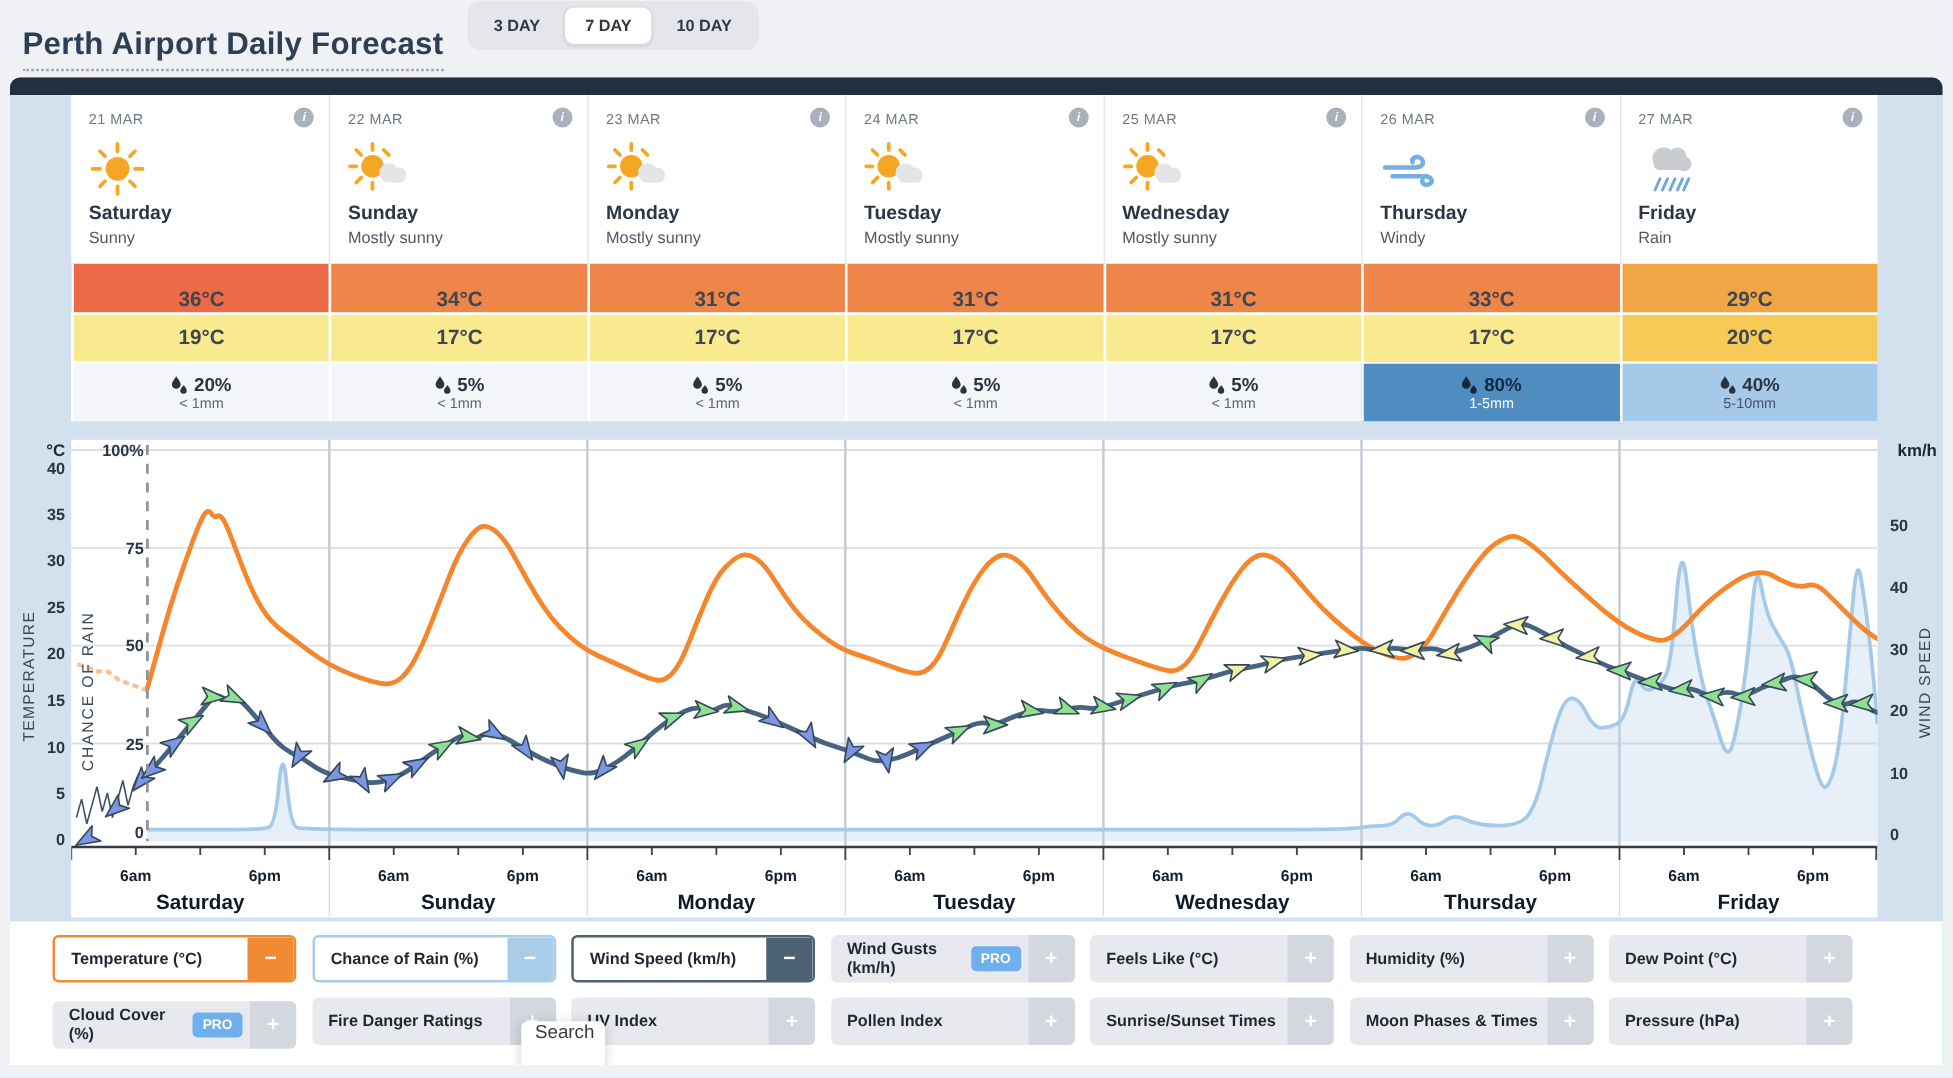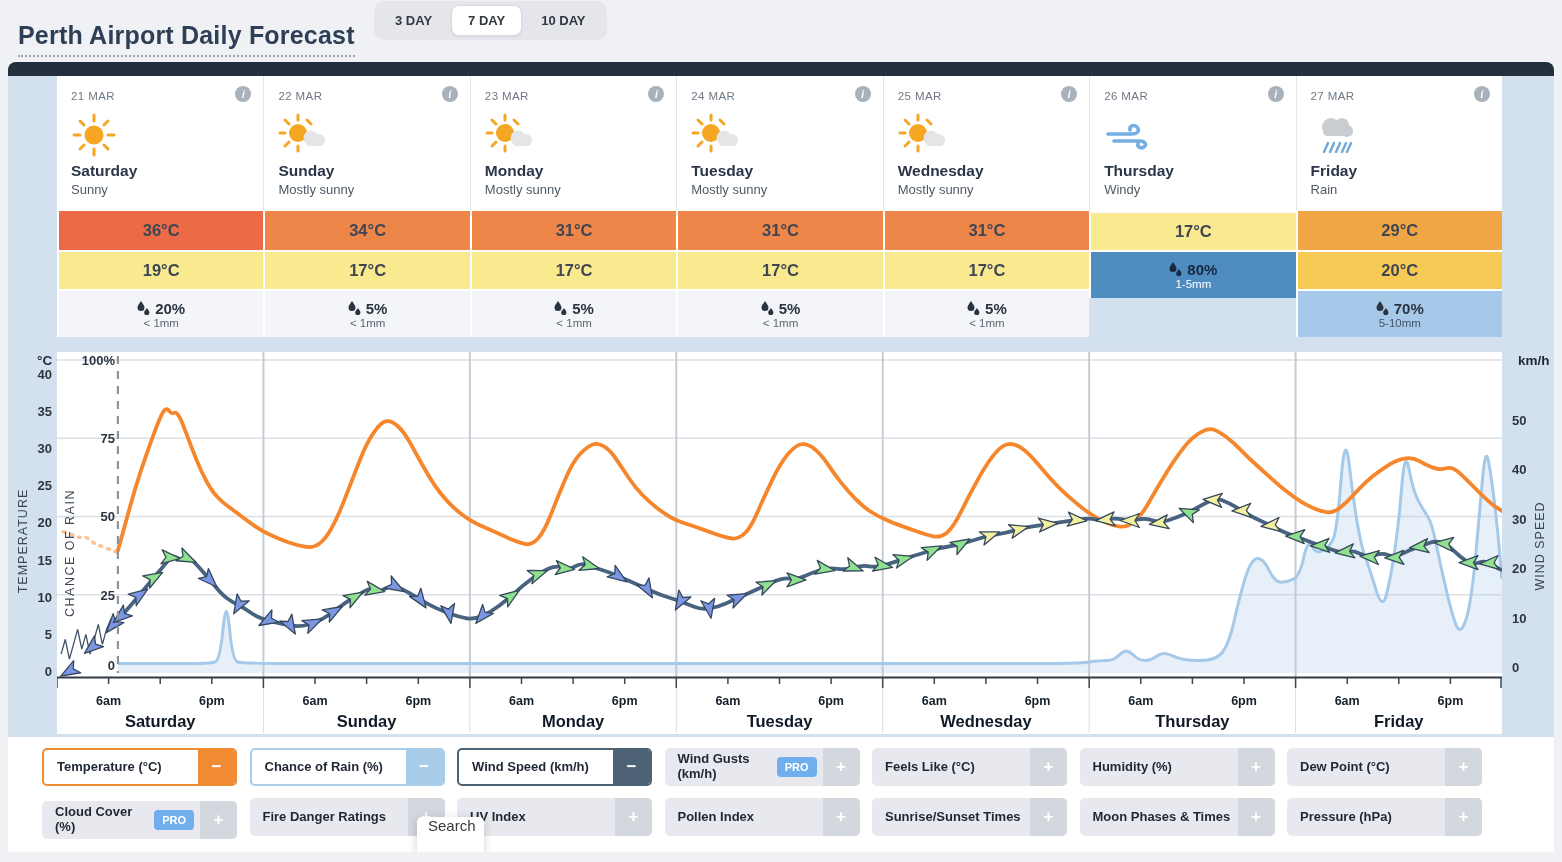--- a/index.html
+++ b/index.html
@@ -17,21 +17,21 @@
   
   .daycol{position:absolute;top:0;background:#fff;}
   .dayhead{position:relative;height:135px;border-left:1px solid #e2e5e9;padding:10px 14px 0 14px;}
   .daycol.first .dayhead{border-left:none;}
   .dayhead .date{font-size:11.5px;color:#6e7884;letter-spacing:.4px;}
   .info{position:absolute;right:12px;top:10px;width:16px;height:16px;border-radius:50%;background:#a9b2bc;color:#fff;font-size:10px;font-weight:bold;font-style:italic;display:flex;align-items:center;justify-content:center;cursor:pointer;}
   .wicon{margin-top:8px;height:48px;}
   .dayname{font-size:15.5px;font-weight:bold;color:#2b3648;margin-top:2px;}
   .cond{font-size:13px;color:#4e5a66;margin-top:2px;}
   .cellrow{display:flex;align-items:center;justify-content:center;border-left:2px solid #fff;}
-  .hi{height:39px;font-size:16.5px;font-weight:bold;color:#3e4653;}
+  .hi{height:39px;font-size:16.5px;font-weight:bold;color:#3e4653;align-items:flex-end;}
   .lo{height:39px;font-size:16.5px;font-weight:bold;color:#3e4653;border-top:2px solid #fff;}
   .rain{height:48px;flex-direction:column;border-top:2px solid #fff;justify-content:center;gap:0;}
   .rainpct{display:flex;align-items:center;gap:5px;font-size:15px;font-weight:bold;}
   .rainamt{font-size:11.5px;margin-top:0px;}
   
   .plotwrap{position:absolute;left:49px;top:275px;width:1445px;height:383px;background:#fff;border-top:1px solid #dde1e6;}
   .strip-label{position:absolute;font-size:12.5px;color:#3b4754;letter-spacing:1px;transform:translate(-50%,-50%) rotate(-90deg);white-space:nowrap;}
   .ticktext{position:absolute;font-size:13px;font-weight:600;color:#2c3540;}
   .unit{position:absolute;font-size:13.5px;font-weight:bold;color:#1f2935;}
   
@@ -272,20 +272,23 @@
       <span class="info">i</span>
       <div class="wicon"><svg width="52" height="46" viewBox="0 0 52 46">
                   <g fill="none" stroke="#74aee3" stroke-width="3.6" stroke-linecap="round">
                     <path d="M4 22 H28 C34 22 36 18 33 15 C30 12 25 14 26 18"></path>
                     <path d="M10 29 H36 C41 29 43 33 40 35 C37 37 33 35 34 32"></path>
                   </g>
                 </svg></div>
       <div class="dayname">Thursday</div>
       <div class="cond">Windy</div>
     </div>
+    <div class="cellrow hi" style="background:#ee8549">
+      <span>33°C</span>
+    </div>
     <div class="cellrow lo" style="background:#f9e98f">
       <span>17°C</span>
     </div>
     <div class="cellrow rain" style="background:#4f8dc0">
       <div class="rainpct" style="color:#16293e">
         <span style="display:flex">
                   <svg width="13" height="17" viewBox="0 0 13 17">
                     <path d="M4 1 C5.5 3.5 7.5 5.5 7.5 7.5 A3.5 3.5 0 1 1 0.5 7.5 C0.5 5.5 2.5 3.5 4 1 Z" fill="#16293e"></path>
                     <path d="M10 8 C11 9.6 12.4 11 12.4 12.4 A2.6 2.6 0 1 1 7.2 12.4 C7.2 11 9 9.6 10 8 Z" fill="#16293e"></path>
                   </svg>
@@ -324,21 +327,21 @@
       <span>20°C</span>
     </div>
     <div class="cellrow rain" style="background:#a7c9e9">
       <div class="rainpct" style="color:#2a3440">
         <span style="display:flex">
                   <svg width="13" height="17" viewBox="0 0 13 17">
                     <path d="M4 1 C5.5 3.5 7.5 5.5 7.5 7.5 A3.5 3.5 0 1 1 0.5 7.5 C0.5 5.5 2.5 3.5 4 1 Z" fill="#2a3440"></path>
                     <path d="M10 8 C11 9.6 12.4 11 12.4 12.4 A2.6 2.6 0 1 1 7.2 12.4 C7.2 11 9 9.6 10 8 Z" fill="#2a3440"></path>
                   </svg>
                 </span>
-        <span>70%</span>
+        <span>40%</span>
       </div>
       <div class="rainamt" style="color:#44536b">5-10mm</div>
     </div>
           </div>
         </div>
       <div class="plotwrap" id="plotwrap"><svg width="1445" height="383" viewBox="0 0 1445 383">
             <line x1="0" y1="8" x2="1445" y2="8" stroke="#dcdfe4" stroke-width="1.5"></line>
             <line x1="0" y1="86.25" x2="1445" y2="86.25" stroke="#dcdfe4" stroke-width="1.5"></line>
             <line x1="0" y1="164.5" x2="1445" y2="164.5" stroke="#dcdfe4" stroke-width="1.5"></line>
             <line x1="0" y1="242.75" x2="1445" y2="242.75" stroke="#dcdfe4" stroke-width="1.5"></line>

